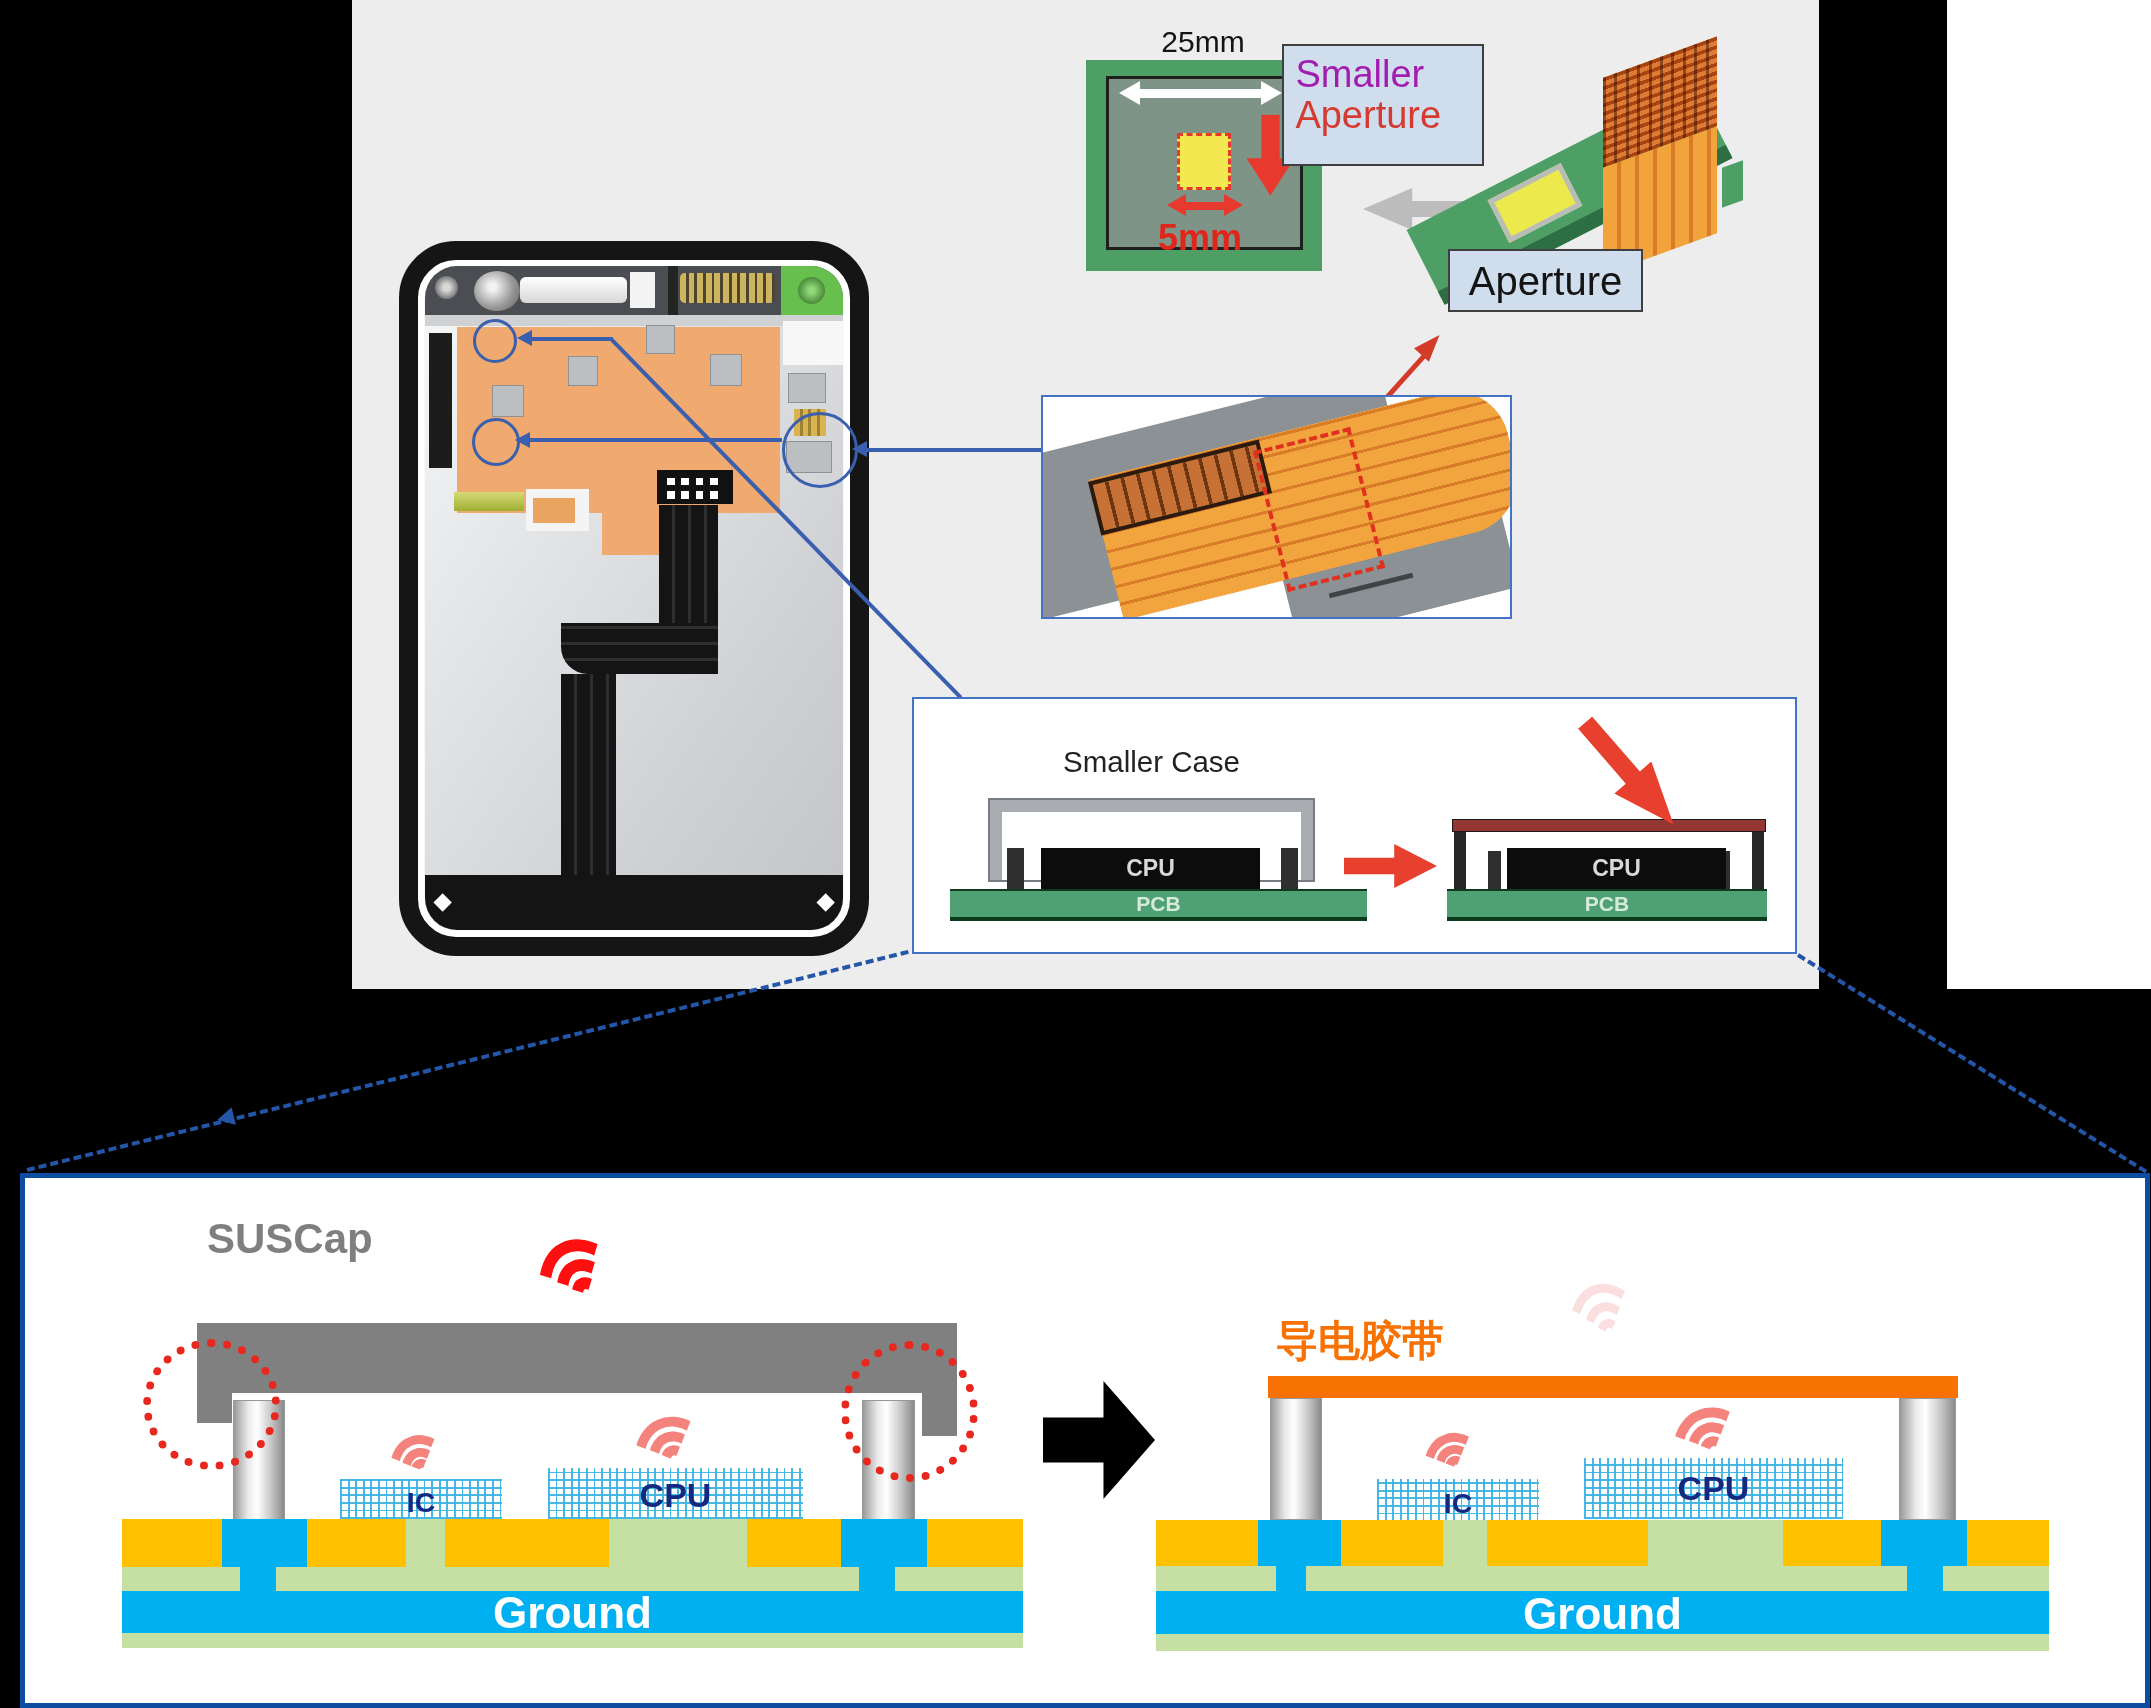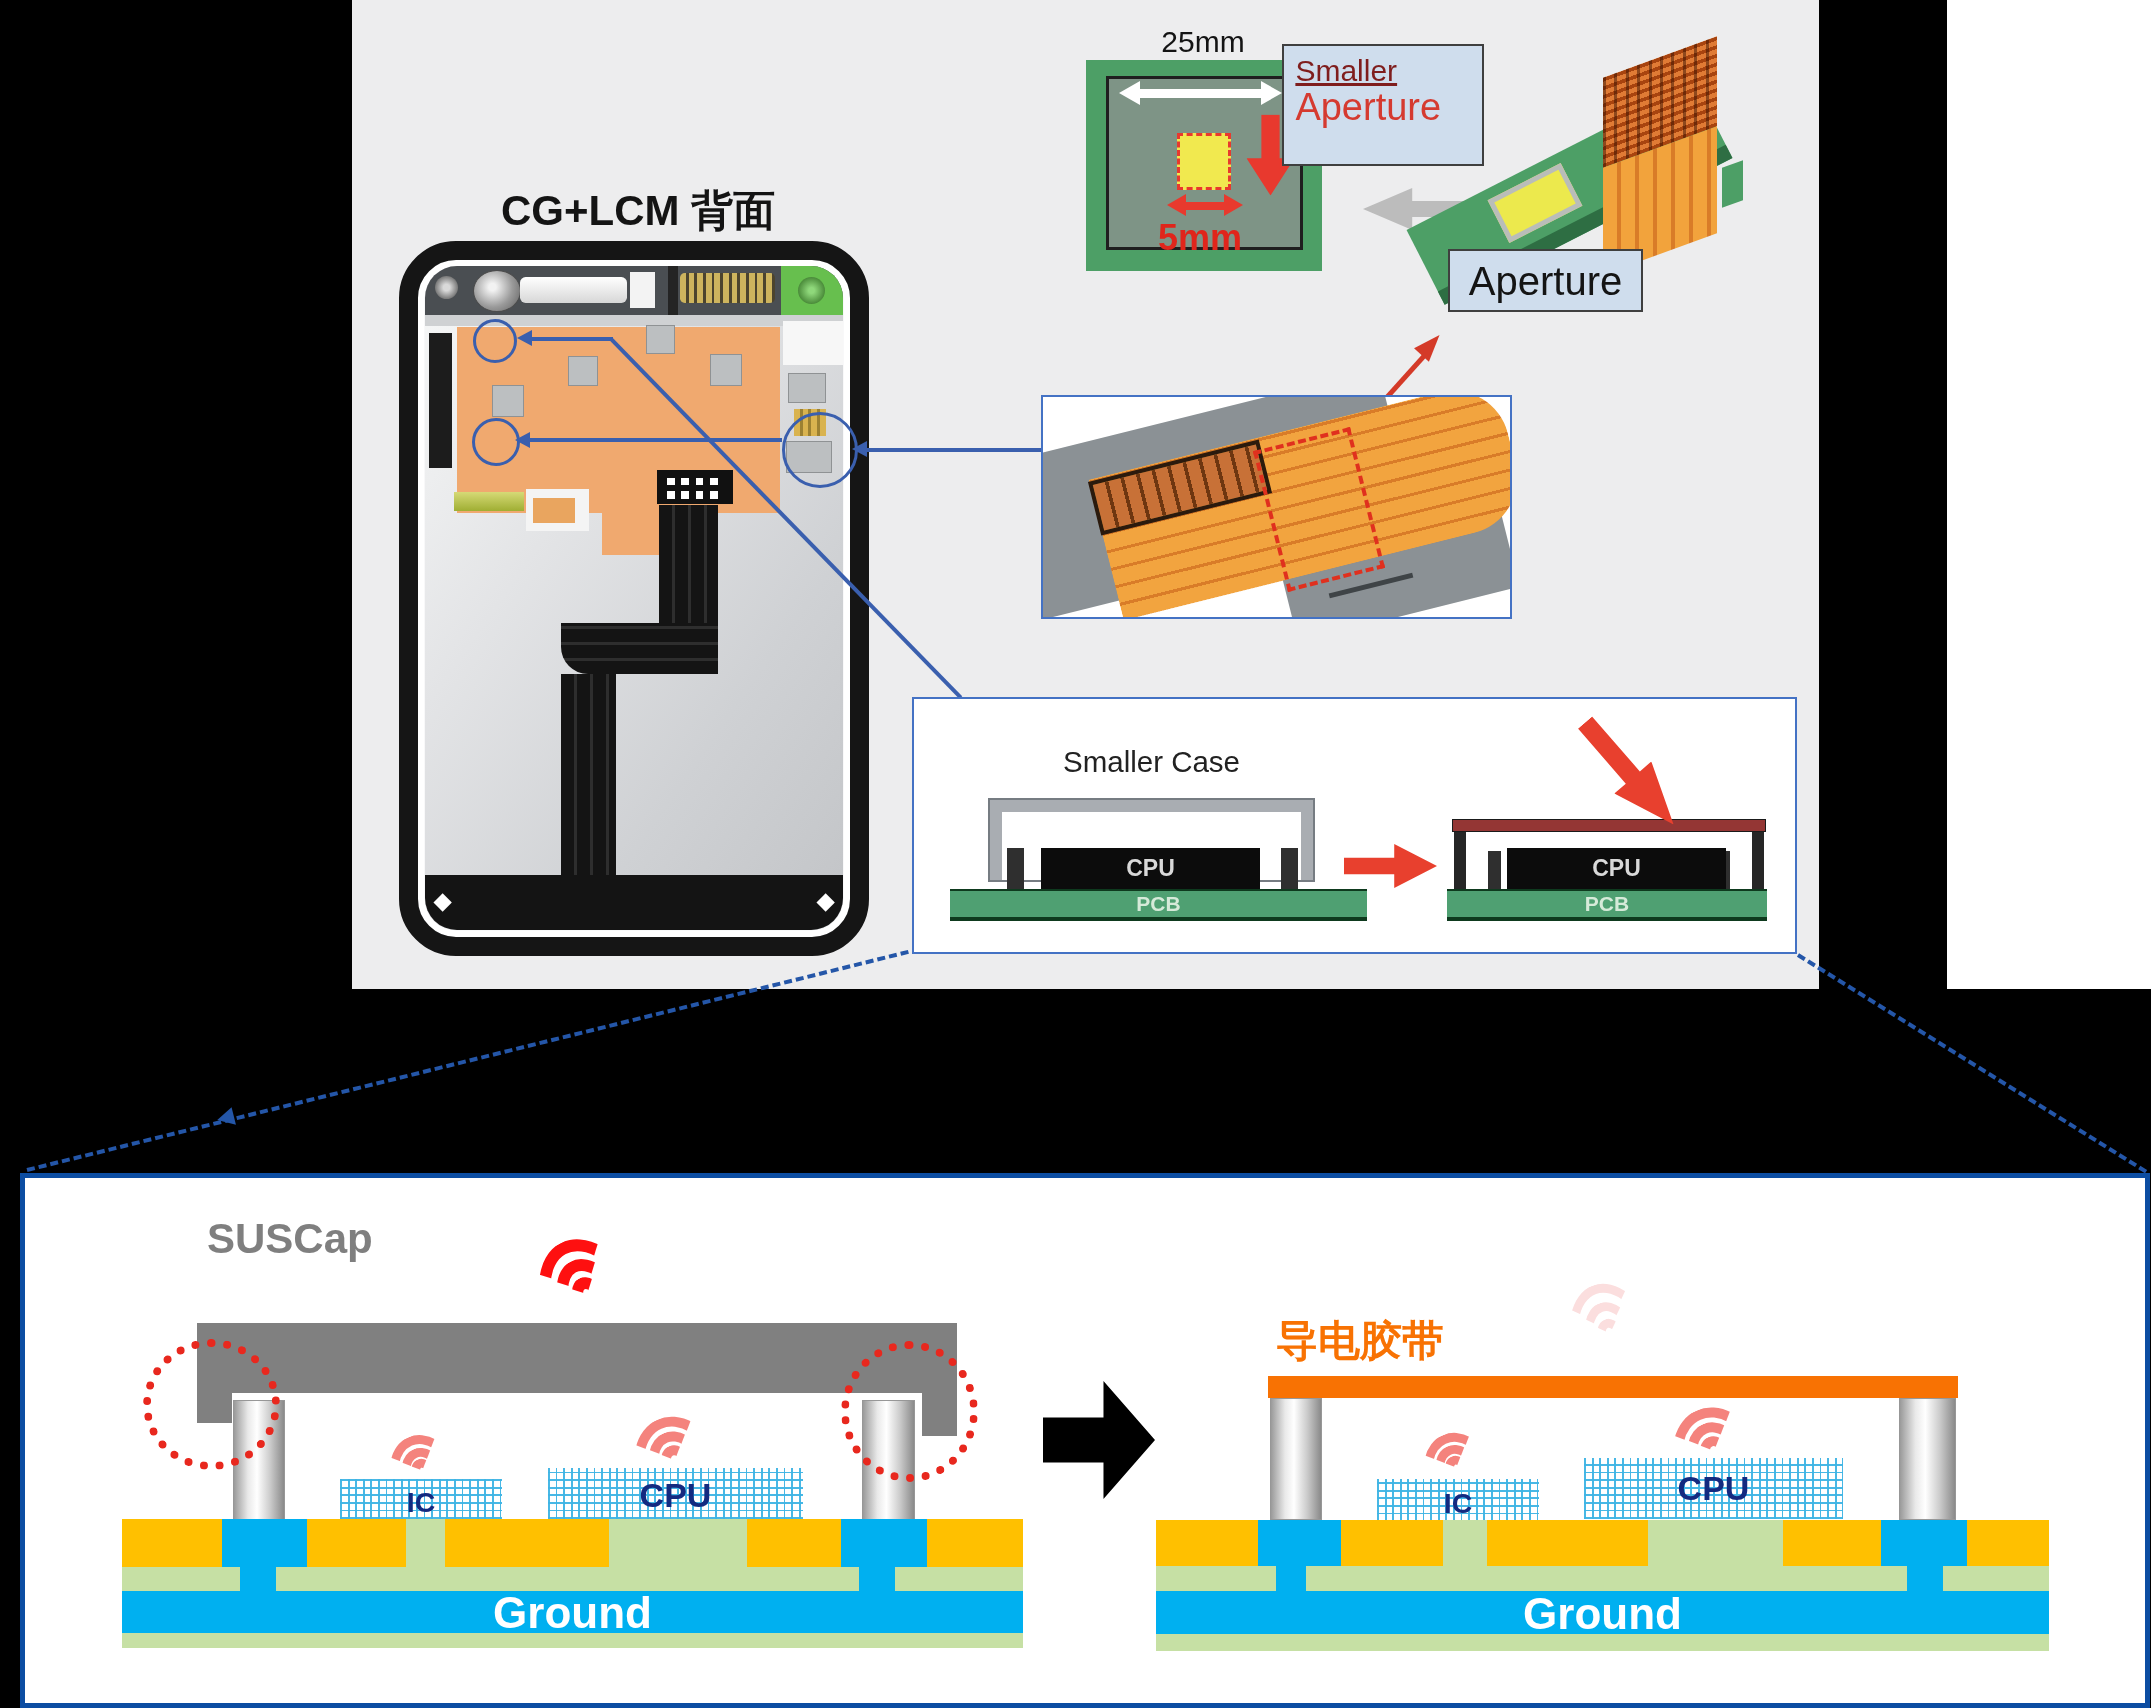--- a/index.html
+++ b/index.html
@@ -52,21 +52,20 @@
   .navy{color:#142a80;font-weight:bold;}
 </style>
 </head>
 <body>
 
 <div id="stage">
 
   <div class="abs gray-panel"></div>
   <div class="abs white-col"></div>
 
-  <div class="abs txt" style="left:501px;top:183px;font-size:42px;font-weight:bold;color:#141414;">CG+LCM 背面</div>
 
   <div class="abs phone"></div>
   <div class="abs phone-screen">
 
       <div class="abs" style="left:0;top:0;width:418px;height:49px;background:#4a4e52;"></div>
       <div class="abs" style="left:9.5px;top:9.5px;width:23px;height:23px;border-radius:50%;background:radial-gradient(circle,#d9d9d9 20%,#6f6f6f 75%);"></div>
       <div class="abs" style="left:48px;top:3.8px;width:48px;height:42px;border-radius:50%;background:radial-gradient(circle at 40% 40%,#f2f2f2 10%,#9a9a9a 55%,#5c5c5c 100%);border:1.9px solid #4c4c4c;box-sizing:border-box;"></div>
       <div class="abs" style="left:95px;top:11.4px;width:107px;height:26px;background:linear-gradient(#ffffff,#d7d7d7);border-radius:5.7px;"></div>
       <div class="abs" style="left:205px;top:5.7px;width:25px;height:36px;background:#f3f3f3;"></div>
       <div class="abs" style="left:243px;top:0;width:9.5px;height:49px;background:#242424;"></div>
@@ -123,21 +122,21 @@
   <div class="abs" style="left:1119px;top:81px;width:0;height:0;border-top:12.4px solid transparent;border-bottom:12.4px solid transparent;border-right:21px solid #fff;"></div>
   <div class="abs" style="left:1261px;top:81px;width:0;height:0;border-top:12.4px solid transparent;border-bottom:12.4px solid transparent;border-left:21px solid #fff;"></div>
   <div class="abs" style="left:1177px;top:133px;width:54px;height:57px;background:#f1e94f;border:3.8px dashed #e8392e;box-sizing:border-box;"></div>
   <div class="abs" style="left:1186px;top:202px;width:38px;height:7.6px;background:#e8392e;"></div>
   <div class="abs" style="left:1167px;top:194px;width:0;height:0;border-top:11.4px solid transparent;border-bottom:11.4px solid transparent;border-right:19px solid #e8392e;"></div>
   <div class="abs" style="left:1224px;top:194px;width:0;height:0;border-top:11.4px solid transparent;border-bottom:11.4px solid transparent;border-left:19px solid #e8392e;"></div>
   <div class="abs txt" style="left:1158px;top:217px;font-size:36px;font-weight:bold;color:#e0251b;">5mm</div>
   <div class="abs blockarrow" style="left:1230px;top:131px;width:81px;height:48px;background:#e8392e;transform:rotate(90deg);"></div>
 
   <div class="abs callout-box" style="left:1282px;top:44px;width:202px;height:122px;padding:7.6px 0 0 11.4px;">
-    <div class="txt" style="font-size:30px;line-height:1.1;color:#7f1d1d;text-decoration:underline;">Smaller</div>
+    <div class="txt" style="font-size:38px;line-height:1.1;color:#a21caf;">Smaller</div>
     <div class="txt" style="font-size:38px;line-height:1.1;color:#d53a30;">Aperture</div>
   </div>
 
   <div class="abs blockarrow" style="left:1363px;top:188px;width:107px;height:42px;background:#bcbcbc;transform:scaleX(-1);"></div>
 
   <div class="abs" style="left:1408px;top:19px;width:342px;height:323px;">
     <div class="abs" style="left:0;top:133px;width:323px;height:84px;background:#4d9f66;border-bottom:15px solid #2e6e43;transform:rotate(-27deg);box-sizing:border-box;"></div>
     <div class="abs" style="left:86px;top:160px;width:82px;height:48px;background:#ece94d;border:5.7px solid #b9bdb9;transform:rotate(-27deg);box-sizing:border-box;"></div>
     <div class="abs" style="left:195px;top:38px;width:114px;height:90px;transform:skewY(-20deg);background:repeating-linear-gradient(90deg,rgba(40,10,0,.45) 0 2.9px,transparent 2.9px 11.4px),repeating-linear-gradient(0deg,#a8440f 0 3.8px,#e07b35 3.8px 8.6px);"></div>
     <div class="abs" style="left:195px;top:128px;width:114px;height:107px;transform:skewY(-20deg);background:repeating-linear-gradient(90deg,#f2a33c 0 14.3px,#d97c28 14.3px 18px);"></div>

